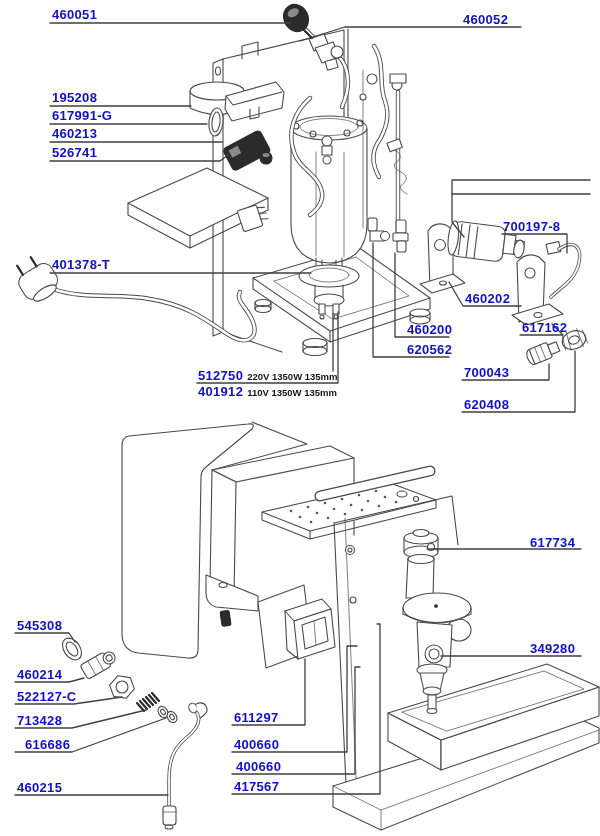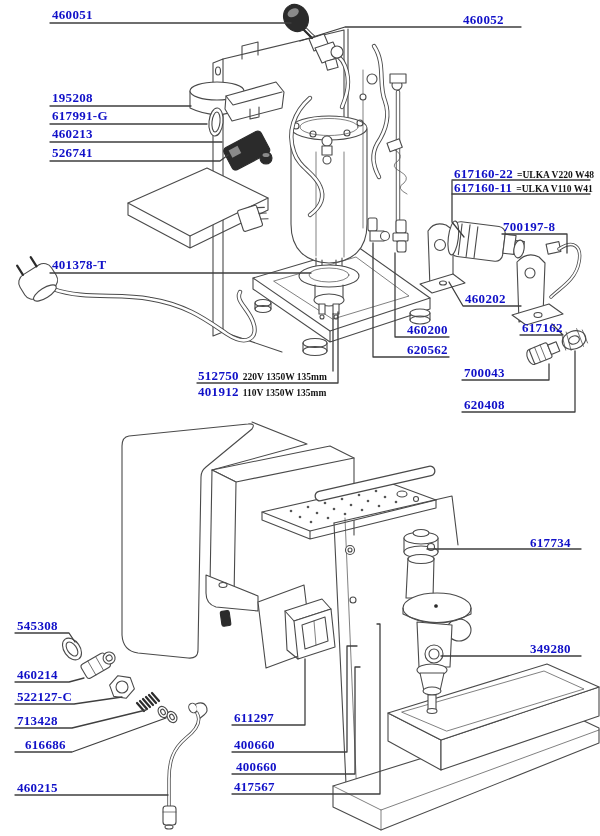--- a/index.html
+++ b/index.html
@@ -1,18 +1,18 @@
 <!DOCTYPE html>
 <html style="--part-link: #1010c8; --leader-line: #3f3f3f; --artwork-line: #4a4a4a; --dark-part: #2b2b2b; --background: #ffffff;"><head>
 <meta charset="utf-8">
 <style>
   *{margin:0;padding:0;box-sizing:border-box}
   html,body{width:600px;height:836px;overflow:hidden;background:var(--background,#fff)}
   #stage{position:relative;width:600px;height:756px;background:var(--background,#fff);
-         font-family:Liberation Serif, serif}
+         font-family:Liberation Sans, sans-serif}
   #art{position:absolute;left:0;top:0}
   #art{color:var(--artwork-line,#4a4a4a)}
   #art *{stroke:currentColor;fill:none;stroke-width:1.1;stroke-linecap:round;stroke-linejoin:round}
   #art .w{fill:#fff}
   #art .dk{fill:var(--dark-part,#2b2b2b);stroke:var(--dark-part,#2b2b2b)}
   #art .dkl{stroke:var(--dark-part,#2b2b2b);stroke-width:2.2}
   #art .thin{stroke-width:.7}
   #art .po{stroke-width:4.4}
   #art .pi{stroke:#fff;stroke-width:2.6}
   #art .po2{stroke-width:3.4}
@@ -415,26 +415,20 @@
 <div class="lbl" style="left:52px;top:146px">526741</div>
 <div class="lbl" style="left:52px;top:258px">401378-T</div>
 
 <div class="lbl" style="left:198px;top:369px">
   <span class="num">512750</span><span class="spec">220V 1350W 135mm</span>
 </div>
 <div class="lbl" style="left:198px;top:385px">
   <span class="num">401912</span><span class="spec">110V 1350W 135mm</span>
 </div>
 
-<div class="lbl" style="left:454px;top:167px">
-  <span class="num">617160-22</span><span class="spec">=ULKA V220 W48</span>
-</div>
-<div class="lbl" style="left:454px;top:181px">
-  <span class="num">617160-11</span><span class="spec">=ULKA V110 W41</span>
-</div>
 
 <div class="lbl" style="left:503px;top:220px">700197-8</div>
 <div class="lbl" style="left:465px;top:292px">460202</div>
 <div class="lbl" style="left:407px;top:323px">460200</div>
 <div class="lbl" style="left:407px;top:343px">620562</div>
 <div class="lbl" style="left:522px;top:321px">617162</div>
 <div class="lbl" style="left:464px;top:366px">700043</div>
 <div class="lbl" style="left:464px;top:398px">620408</div>
 
 <div class="lbl" style="left:530px;top:536px">617734</div>

